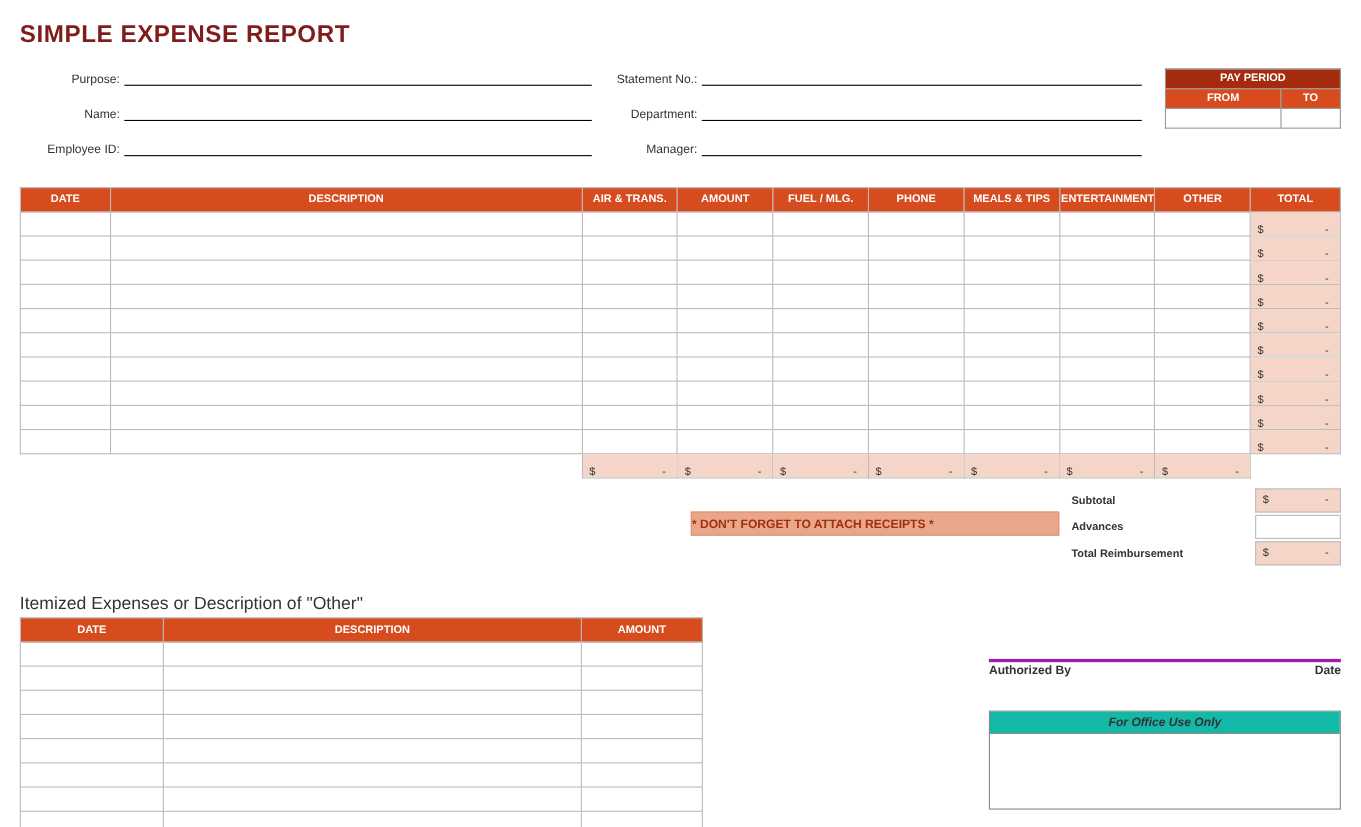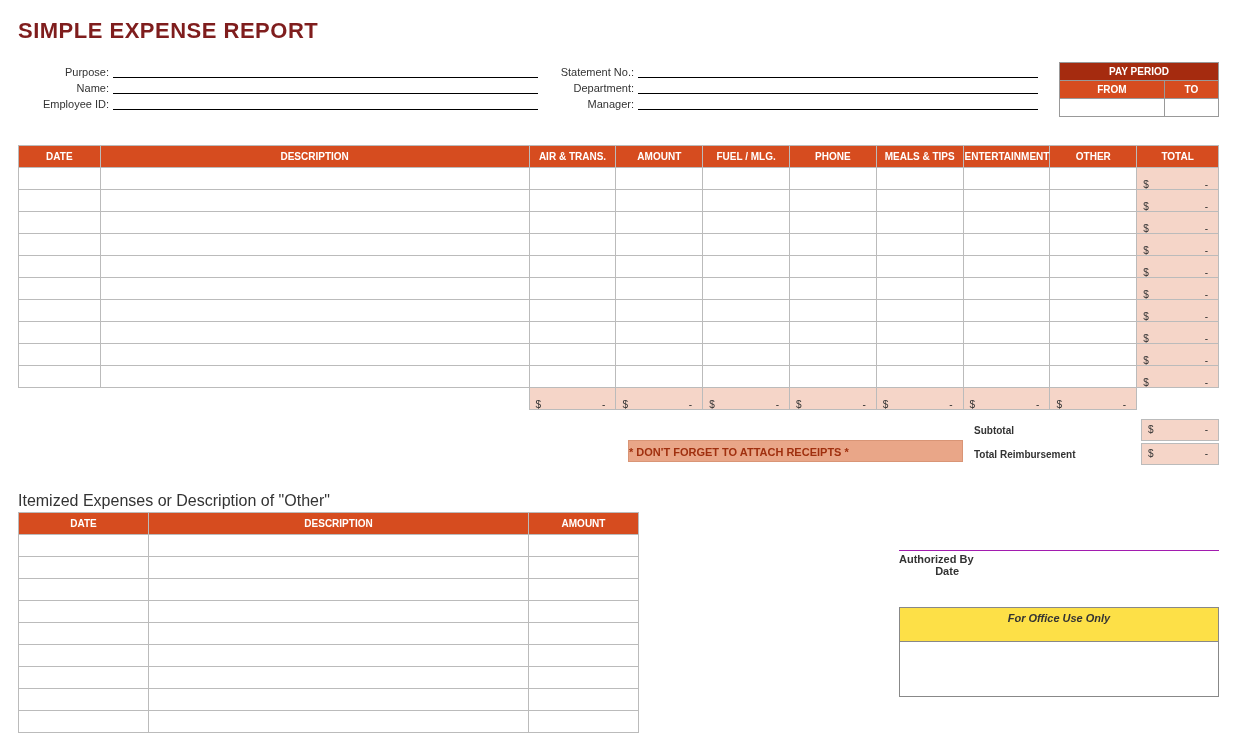--- a/index.html
+++ b/index.html
@@ -20,21 +20,21 @@
     letter-spacing: 0.5px;
     margin-bottom: 18px;
   }
   .header-row {
     display: flex;
     align-items: flex-start;
   }
   .meta-block {
     display: flex;
     flex-direction: column;
-    gap: 0;
+    gap: 16px;
   }
   .meta-left { width: 520px; }
   .meta-right { width: 500px; margin-left: 0; }
   .meta-line {
     display: flex;
     align-items: flex-end;
   }
   .meta-label {
     width: 95px;
     text-align: right;
@@ -162,35 +162,35 @@
   }
   .itemized-table td {
     border: 1px solid #bbb;
     height: 22px;
   }
   .it-date { width: 130px; }
   .it-desc { width: 380px; }
   .it-amt  { width: 110px; }
   .lower-flex { display: flex; }
   .lower-right { margin-left: auto; width: 320px; padding-top: 84px; }
-  .sig-row { display: flex; border-top: 1px solid #a21caf; padding-top: 2px; flex-direction: column; }
+  .sig-row { display: flex; border-top: 3px solid #a21caf; padding-top: 2px; }
   .sig-auth { flex: 1; font-weight: bold; font-size: 11px; }
   .sig-date { width: 60px; font-weight: bold; font-size: 11px; text-align: right; }
   .office-box {
     margin-top: 30px;
     border: 1px solid #888;
     height: 90px;
   }
   .office-head {
-    background: #fde047;
+    background: #14b8a6;
     text-align: center;
     font-style: italic;
     font-weight: bold;
     font-size: 11px;
-    height: 34px;
+    height: 20px;
     line-height: 20px;
     border-bottom: 1px solid #888;
   }
 </style>
 </head>
 <body>
 
 <div class="title">SIMPLE EXPENSE REPORT</div>
 
 <div class="header-row">
@@ -460,20 +460,24 @@
   <div class="receipts-note">* DON'T FORGET TO ATTACH RECEIPTS *</div>
   <div class="summary-block">
     <div class="summary-line">
       <span class="summary-label">Subtotal</span>
       <div class="summary-val">
           <span class="cur">$</span>
           <span class="dash">-</span>
         </div>
     </div>
     <div class="summary-line">
+      <span class="summary-label">Advances</span>
+      <div class="summary-val no-bg"></div>
+    </div>
+    <div class="summary-line">
       <span class="summary-label">Total Reimbursement</span>
       <div class="summary-val">
           <span class="cur">$</span>
           <span class="dash">-</span>
         </div>
     </div>
   </div>
 </div>
 
 <div class="lower-flex">

